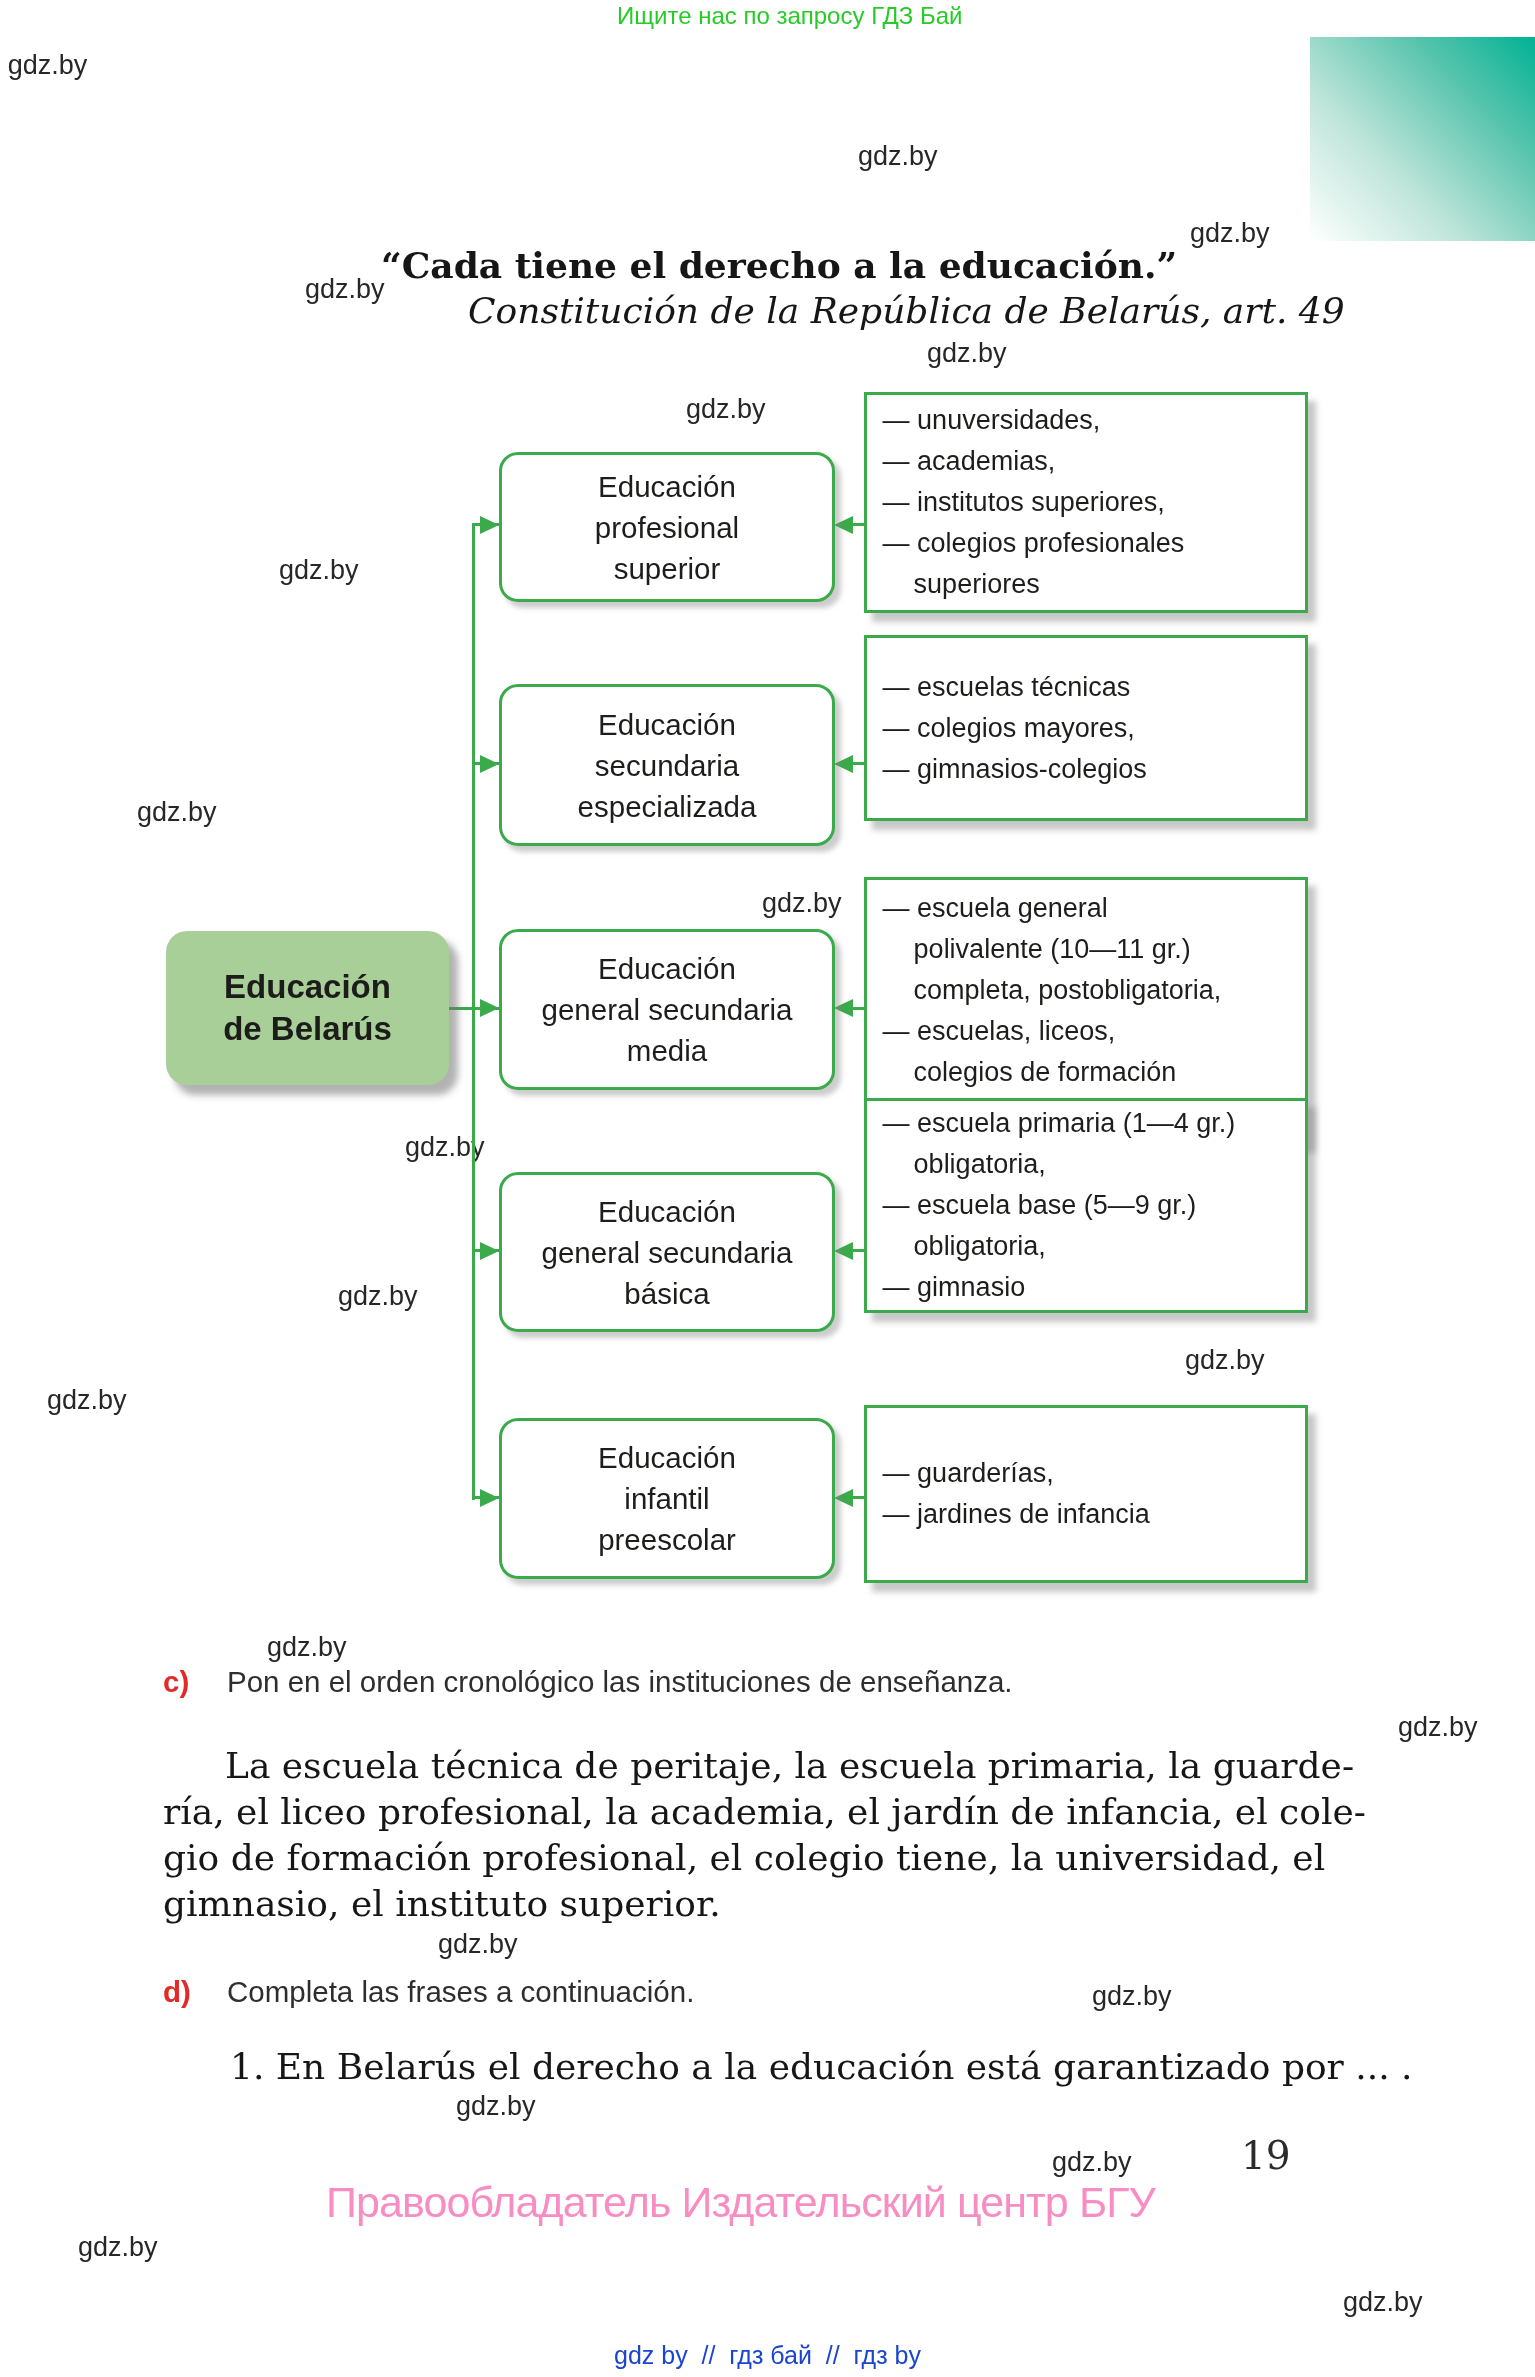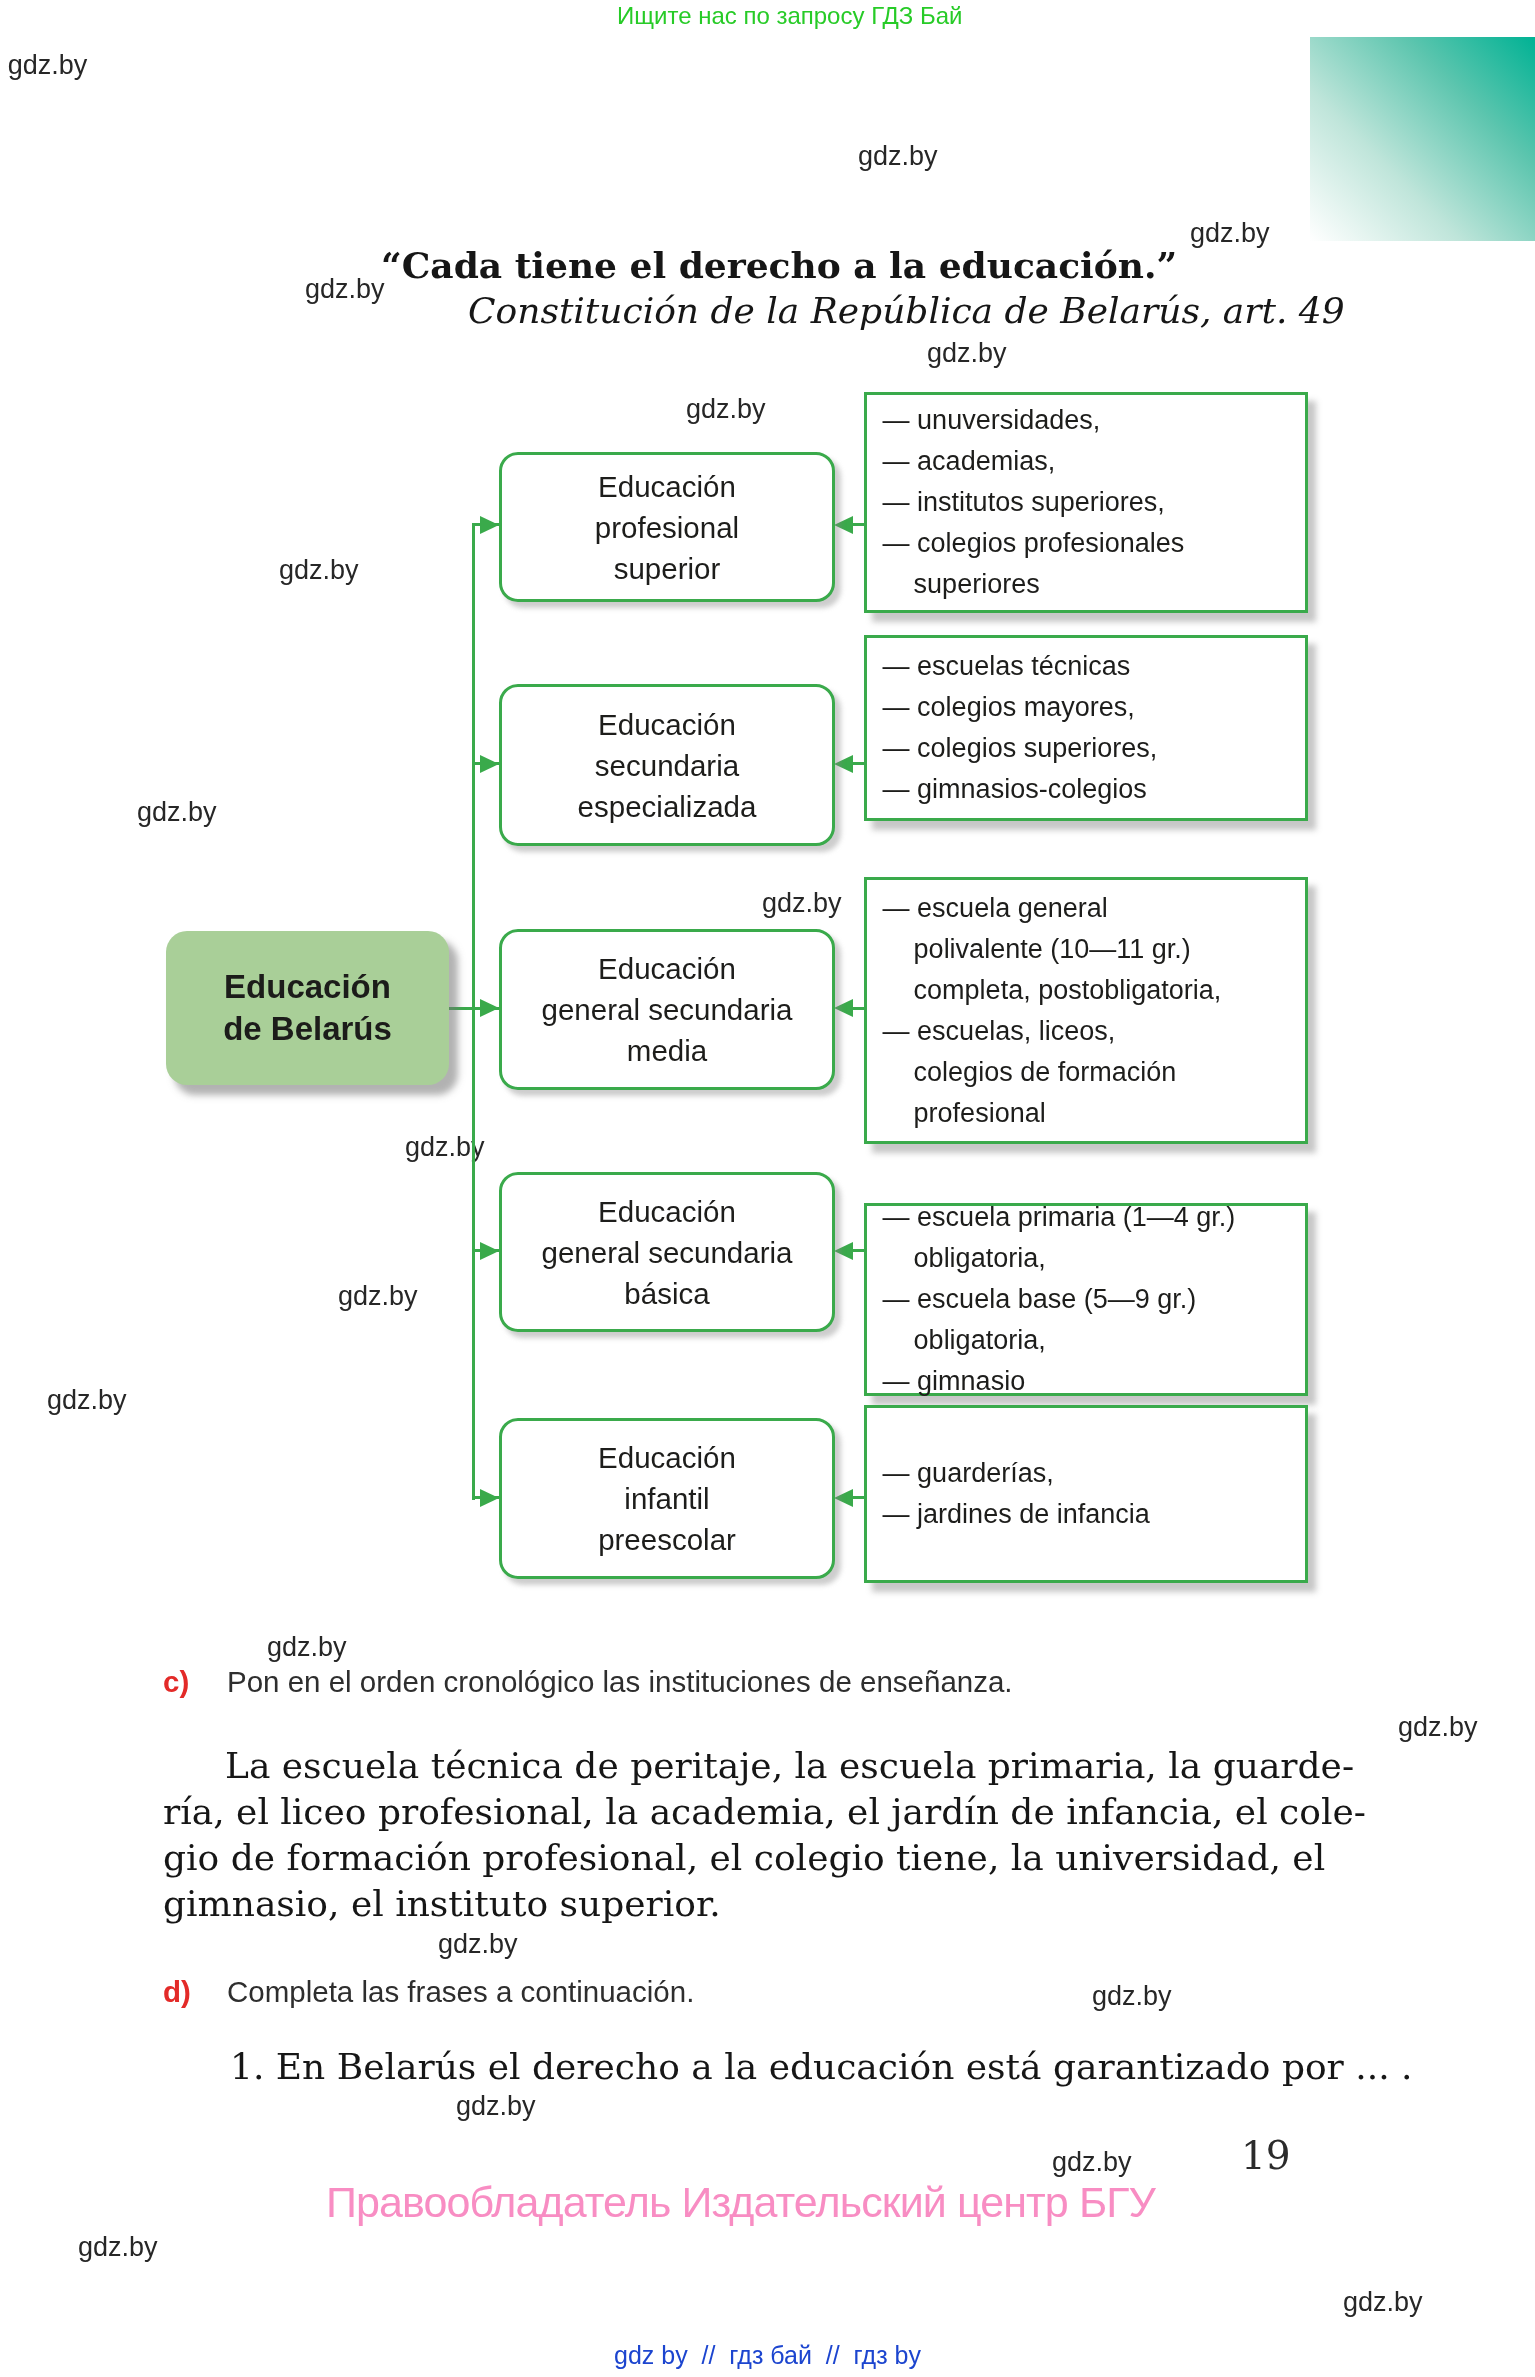--- a/index.html
+++ b/index.html
@@ -138,32 +138,31 @@
   <div class="rbox" style="top:392px;height:221px">
       <div class="rline">— unuversidades,</div>
       <div class="rline">— academias,</div>
       <div class="rline">— institutos superiores,</div>
       <div class="rline">— colegios profesionales</div>
       <div class="rline cont">superiores</div>
     </div>
   <div class="rbox" style="top:635px;height:186px">
       <div class="rline">— escuelas técnicas</div>
       <div class="rline">— colegios mayores,</div>
-      <div class="rline">— colegios superiores,</div>
       <div class="rline">— gimnasios-colegios</div>
     </div>
   <div class="rbox" style="top:877px;height:267px">
       <div class="rline">— escuela general</div>
       <div class="rline cont">polivalente (10—11 gr.)</div>
       <div class="rline cont">completa, postobligatoria,</div>
       <div class="rline">— escuelas, liceos,</div>
       <div class="rline cont">colegios de formación</div>
       <div class="rline cont">profesional</div>
     </div>
-  <div class="rbox" style="top:1203px;height:193px">
+  <div class="rbox" style="top:1098px;height:215px">
       <div class="rline">— escuela primaria (1—4 gr.)</div>
       <div class="rline cont">obligatoria,</div>
       <div class="rline">— escuela base (5—9 gr.)</div>
       <div class="rline cont">obligatoria,</div>
       <div class="rline">— gimnasio</div>
     </div>
   <div class="rbox" style="top:1405px;height:178px">
       <div class="rline">— guarderías,</div>
       <div class="rline">— jardines de infancia</div>
     </div>

